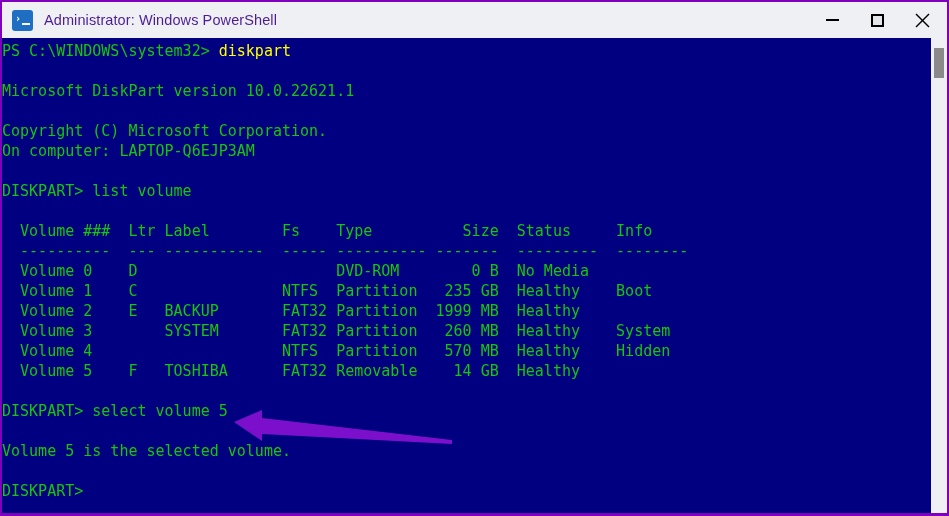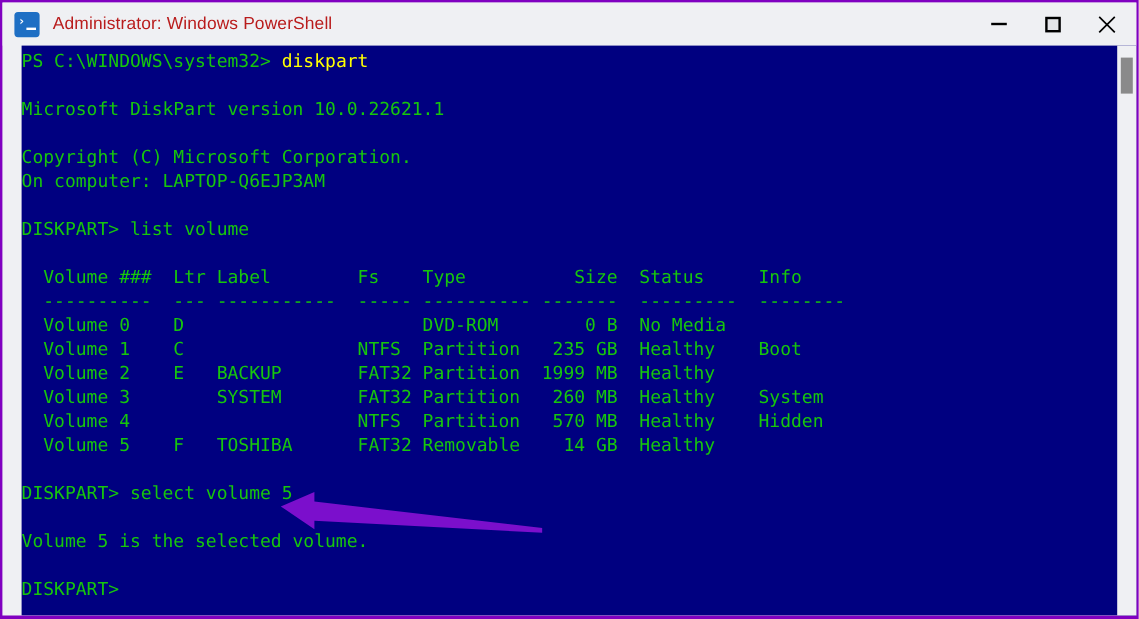--- a/index.html
+++ b/index.html
@@ -55,21 +55,21 @@
   #ps-icon .ul {
     position: absolute;
     left: 10px;
     top: 13px;
     width: 8px;
     height: 2px;
     background: #ffffff;
   }
   #title-text {
     font-size: 14.5px;
-    color: #b91c1c;
+    color: #4c1d95;
     letter-spacing: 0.1px;
     white-space: nowrap;
   }
   .wbtn {
     position: absolute;
     top: 0;
     height: 36px;
     width: 45px;
     display: flex;
     align-items: center;
@@ -85,21 +85,21 @@
     width: 13px; height: 13px;
     border: 2px solid #000000;
     background: #e4e5e9;
     box-sizing: border-box;
   }
   #btn-close svg { display: block; }
 
   
   #console {
     position: absolute;
-    left: 16px;
+    left: 0;
     top: 36px;
     width: 929px;
     height: 475px;
     background: #000080;
     overflow: hidden;
   }
   #lines {
     position: absolute;
     left: 0;
     top: 3px;

